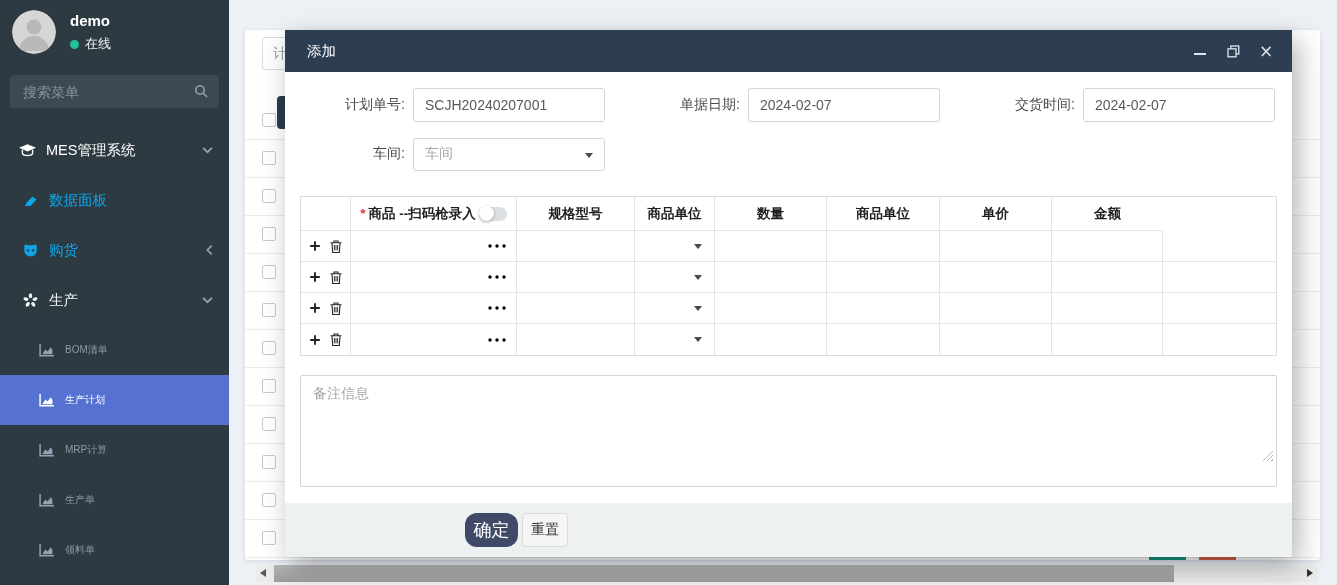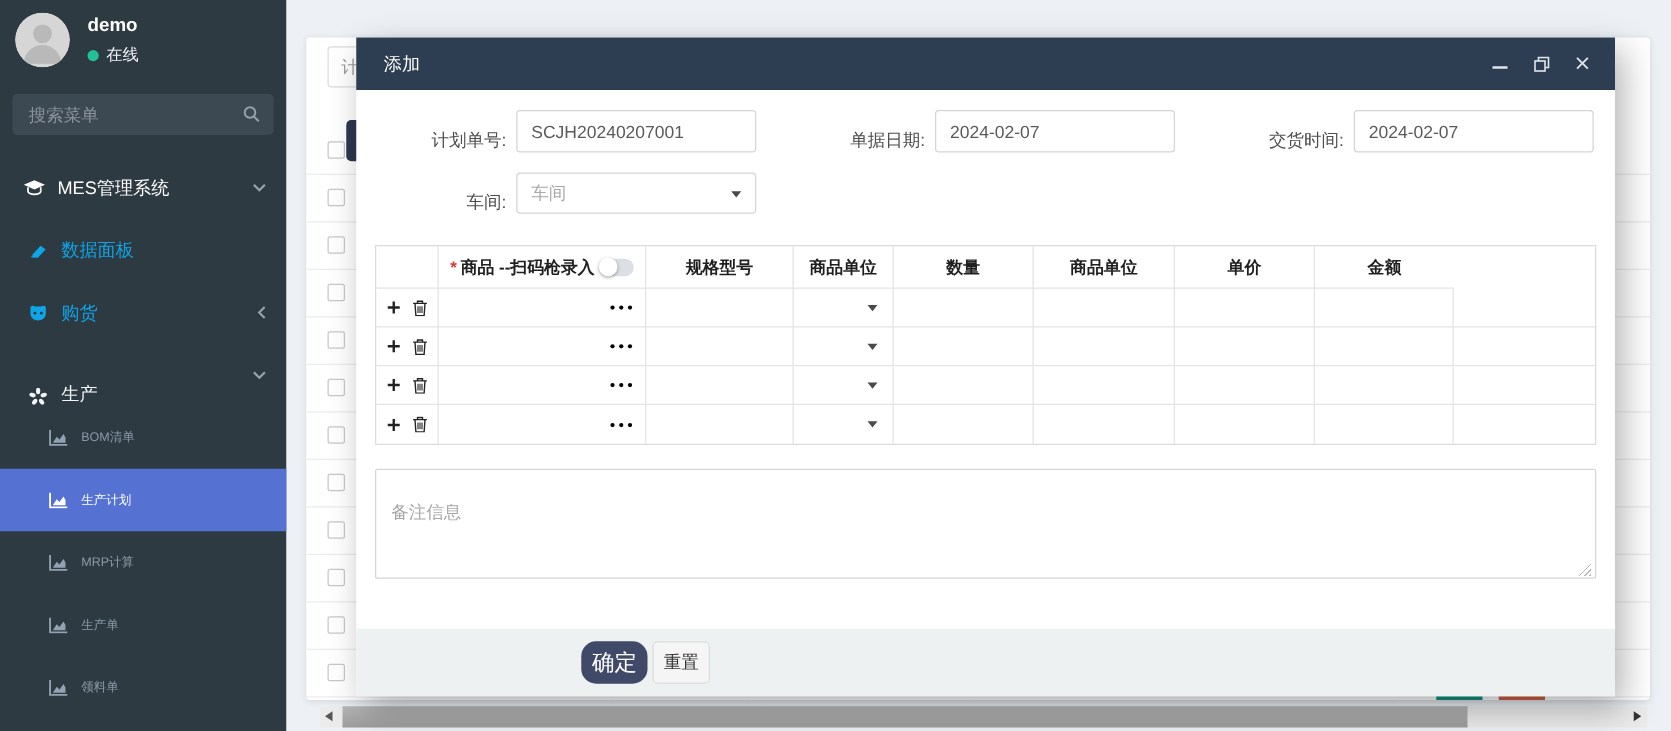--- a/index.html
+++ b/index.html
@@ -16,21 +16,21 @@
   .dot { width:9px; height:9px; border-radius:50%; background:#23c098; display:inline-block; }
   .side-search { position:absolute; top:75px; left:10px; width:209px; height:33px; background:#3c4852; border:none; border-radius:4px; }
   .side-search input { position:absolute; left:0; top:0; width:100%; height:100%; background:transparent; border:none; outline:none; color:#cfd6db; font-size:14px; padding:0 34px 0 13px; font-family:inherit; }
   .side-search input::placeholder { color:#8a939b; }
   .side-search .mag { position:absolute; right:11px; top:9px; color:#96a0a8; }
   .menu { position:absolute; top:125px; left:0; width:229px; }
   .m-item { position:relative; height:50px; display:flex; align-items:center; cursor:pointer; }
   .m-item .ic { display:inline-flex; width:20px; justify-content:center; margin-right:9px; }
   .m-root { color:#ffffff; padding-left:17px; font-size:14.5px; }
   .m-lvl1 { color:#0ea5e9; padding-left:20px; font-size:14.5px; }
-  .m-lvl1.open { color:#f2f5f7;align-items:flex-end; }
+  .m-lvl1.open { color:#f2f5f7; }
   .m-lvl2 { color:#8a99a8; padding-left:36px; font-size:10px; }
   .m-lvl2 .ic { color:#93a2b2; }
   .m-lvl2.active { background:#5571d2; color:#ffffff; }
   .m-lvl2.active .ic { color:#ffffff; }
   .chev { position:absolute; right:16px; top:50%; transform:translateY(-50%); color:#9aa3ab; display:inline-flex; }
 
   
   .main-card { position:absolute; left:245px; top:30px; width:1075px; height:530px; background:#fff; border-radius:3px; box-shadow:0 1px 5px rgba(0,0,0,.10); z-index:1; overflow:hidden; }
   .bg-search { position:absolute; left:17px; top:7px; width:110px; height:33px; border:1px solid #dcdcdc; border-radius:3px; color:#9a9a9a; display:flex; align-items:center; padding-left:10px; }
   .bg-add-btn { position:absolute; left:32px; top:66px; width:60px; height:33px; background:#2c3a4f; border-radius:4px; border:none; }
@@ -50,21 +50,21 @@
 
   
   .modal { position:absolute; left:285px; top:30px; width:1007px; height:527px; background:#fff; z-index:10; box-shadow:6px 10px 26px rgba(0,0,0,.30); }
   .modal-header { position:absolute; left:0; top:0; width:100%; height:42px; background:#2d3d52; color:#fff; display:flex; align-items:center; }
   .modal-title { margin-left:22px; font-size:14.5px; }
   .win-controls { position:absolute; right:18px; top:0; height:42px; display:flex; align-items:center; gap:17px; color:#dfe4ea; }
   .wc { display:inline-flex; align-items:center; justify-content:center; width:16px; height:16px; cursor:pointer; }
   .wc-min span { display:block; width:12px; height:2px; background:#dfe4ea; margin-top:6px; }
   .wc-close { font-size:17px; line-height:1; font-family:"DejaVu Sans",sans-serif; }
 
-  .fgroup { position:absolute; display:flex; align-items:flex-end; height:34px; }
+  .fgroup { position:absolute; display:flex; align-items:center; height:34px; }
   .flabel { width:80px; text-align:right; color:#4d4d4d; margin-right:8px; font-size:14px; }
   .finput { width:192px; height:34px; border:1px solid #d5d5d5; border-radius:3px; color:#5a5a5a; font-size:14px; padding:0 11px; outline:none; font-family:inherit; background:#fff; }
   .fselect { position:relative; width:192px; height:33px; border:1px solid #d5d5d5; border-radius:3px; background:#fff; display:flex; align-items:center; padding:0 11px; color:#a8a8a8; cursor:pointer; }
   .caret { width:0; height:0; border-left:4.5px solid transparent; border-right:4.5px solid transparent; border-top:5.5px solid #4a4a4a; }
   .fselect .caret { position:absolute; right:11px; top:14px; }
 
   .ptable { position:absolute; left:15px; top:166px; width:977px; border:1px solid #dcdcdc; }
   .prow { display:grid; grid-template-columns:50px 166px 118px 80px 112px 113px 112px 111px 113px; }
   .pcell { border-right:1px solid #e4e4e4; border-bottom:1px solid #e4e4e4; display:flex; align-items:center; justify-content:center; }
   .pcell:last-child { border-right:none; }
@@ -72,21 +72,21 @@
   .pbody .pcell { height:31px; }
   .pbody:last-child .pcell { border-bottom:none; }
   .req-star { color:#e03131; margin-right:3px; font-weight:bold; }
   .toggle { position:relative; width:28px; height:14px; border-radius:7px; background:#dcdfe4; margin-left:3px; flex:0 0 auto; cursor:pointer; }
   .toggle .knob { position:absolute; left:0; top:-1px; width:15px; height:15px; border-radius:50%; background:#fff; box-shadow:0 1px 3px rgba(0,0,0,.35); }
   .cell-actions { gap:9px; }
   .cell-product { justify-content:flex-end !important; padding-right:10px; }
   .cell-unit { justify-content:flex-end !important; padding-right:12px; }
   .icon-btn { display:inline-flex; cursor:pointer; }
 
-  .remark { position:absolute; left:15px; top:345px; width:977px; height:88px; border:1px solid #d5d5d5; border-radius:2px; resize:none; outline:none; font-family:inherit; font-size:14px; color:#0f172a; padding:25px 12px; }
+  .remark { position:absolute; left:15px; top:345px; width:977px; height:112px; border:1px solid #d5d5d5; border-radius:2px; resize:none; outline:none; font-family:inherit; font-size:14px; color:#0f172a; padding:9px 12px; }
   .remark::placeholder { color:#a6a6a6; }
   .resize-grip { position:absolute; left:977px; top:420px; width:11px; height:11px; background:repeating-linear-gradient(135deg, transparent 0 2px, #b9b9b9 2px 3px); clip-path:polygon(100% 0, 100% 100%, 0 100%); }
 
   .modal-footer { position:absolute; left:0; bottom:0; width:100%; height:54px; background:#edf1f2; }
   .btn-confirm { position:absolute; left:180px; top:10px; width:53px; height:34px; background:#404a68; color:#fff; border:none; border-radius:12px; font-size:18px; cursor:pointer; font-family:inherit; }
   .btn-reset { position:absolute; left:237px; top:10px; width:46px; height:34px; background:#f5f5f5; color:#333; border:1px solid #dcdcdc; border-radius:4px; font-size:14px; cursor:pointer; font-family:inherit; }
 </style>
 </head>
 <body>
 

